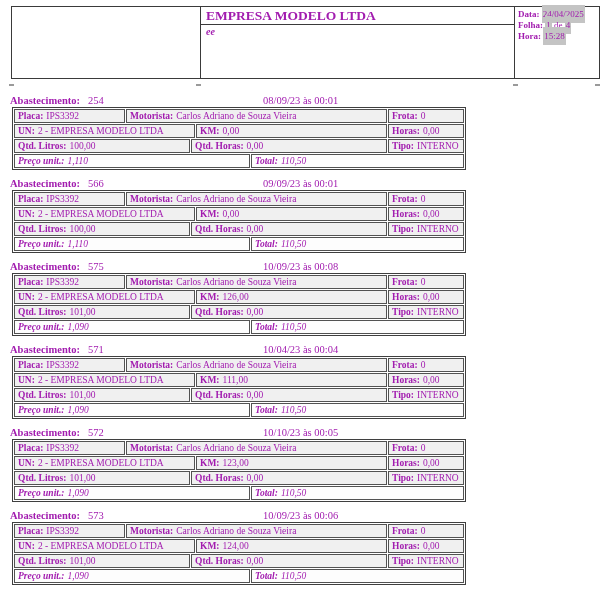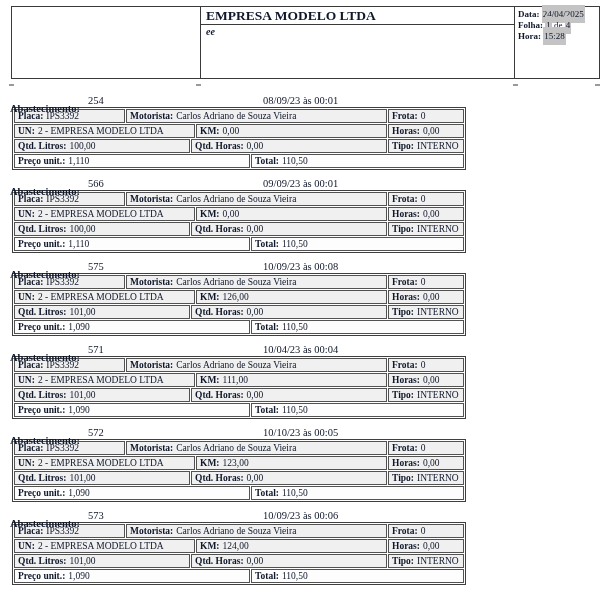--- a/index.html
+++ b/index.html
@@ -1,18 +1,18 @@
 <!DOCTYPE html>
 <html><head>
 <meta charset="utf-8">
 <style>
   html,body { margin:0; padding:0; background:#ffffff; }
   .page {
     position:relative; width:608px; height:600px; background:#ffffff;
-    font-family:"Liberation Serif","DejaVu Serif",serif; color:#0f172a;
+    font-family:"Liberation Serif","DejaVu Serif",serif; color:#a21caf;
     overflow:hidden;
   }
 
   
   .hdr { position:absolute; top:6px; left:11px; width:587px; height:71px;
          border:1px solid #3a3a3a; display:flex; background:#fff; }
   .hdr-left   { width:188px; border-right:1px solid #3a3a3a; }
   .hdr-center { flex:1; display:flex; flex-direction:column; border-right:1px solid #3a3a3a; }
   .hdr-title  { height:17px; line-height:17px; padding:0 5px; font-weight:bold;
                 font-size:13.5px; border-bottom:1px solid #3a3a3a; white-space:nowrap; }
@@ -23,28 +23,28 @@
   .hl    { background:#c4c4c4; padding:4px 1px;font-family:Liberation Serif, serif; }
 
   
   .tick { position:absolute; top:84px; width:5px; height:2px; background:#9a9a9a; }
   .tick-1 { left:9px; } .tick-2 { left:196px; } .tick-3 { left:513px; } .tick-4 { left:595px; }
 
   
   .records { position:absolute; top:94px; left:0; width:608px; }
   .block { margin-bottom:7px; }
   .rhead { position:relative; height:13px; font-size:10.5px; line-height:13px; }
-  .rh-label { position:absolute; left:10px; font-weight:bold;margin-top:8px; }
+  .rh-label { position:absolute; left:10px; font-weight:bold; }
   .rh-num   { position:absolute; left:88px; }
   .rh-date  { position:absolute; left:263px; }
 
   .rtable { margin-left:12px; width:454px; box-sizing:border-box;
             border:1px solid #3f3f3f; padding:1px; background:#fff; }
   .rrow { display:flex; gap:1px; margin-bottom:1px; }
-  .rrow:last-child { margin-bottom:0; }
+  .rrow:last-child { margin-bottom:0;font-style:italic; }
   .cell { box-sizing:border-box; border:1px solid #525252; background:#f0f0f0;
           height:14px; line-height:12px; font-size:9.5px; padding:0 3px;
           white-space:nowrap; overflow:hidden; }
   .row4 .cell { background:#fdfdfd; }
   .lbl { font-weight:bold; margin-right:3px; }
   .w-placa    { width:111px; }
   .w-motorista{ width:261px; }
   .w-un       { width:181px; }
   .w-km       { width:191px; }
   .w-qlitros  { width:176px; }

